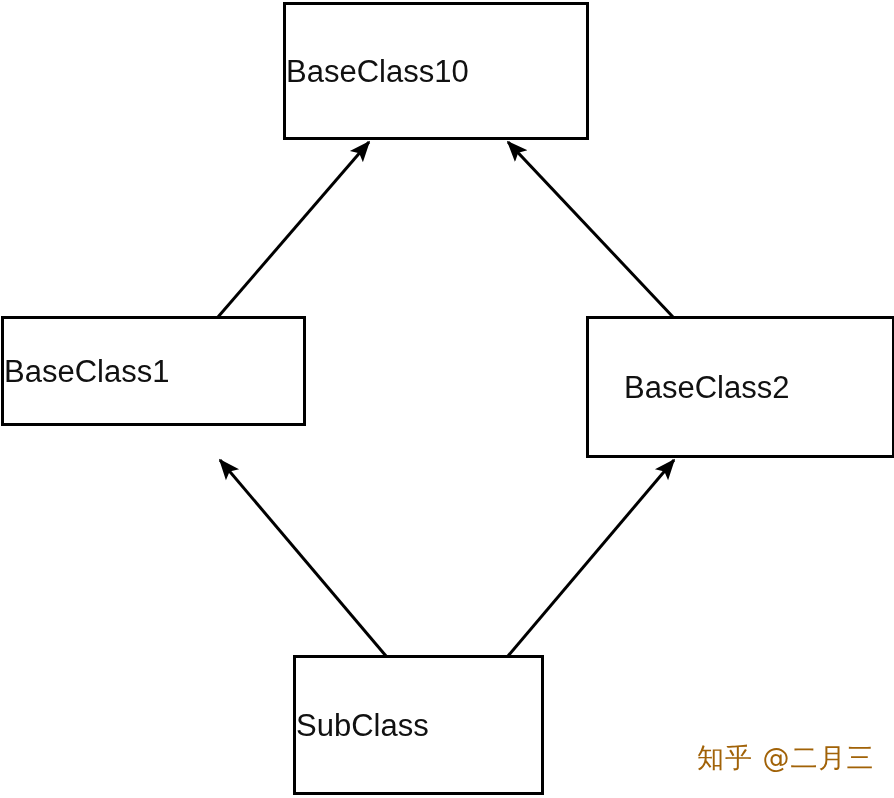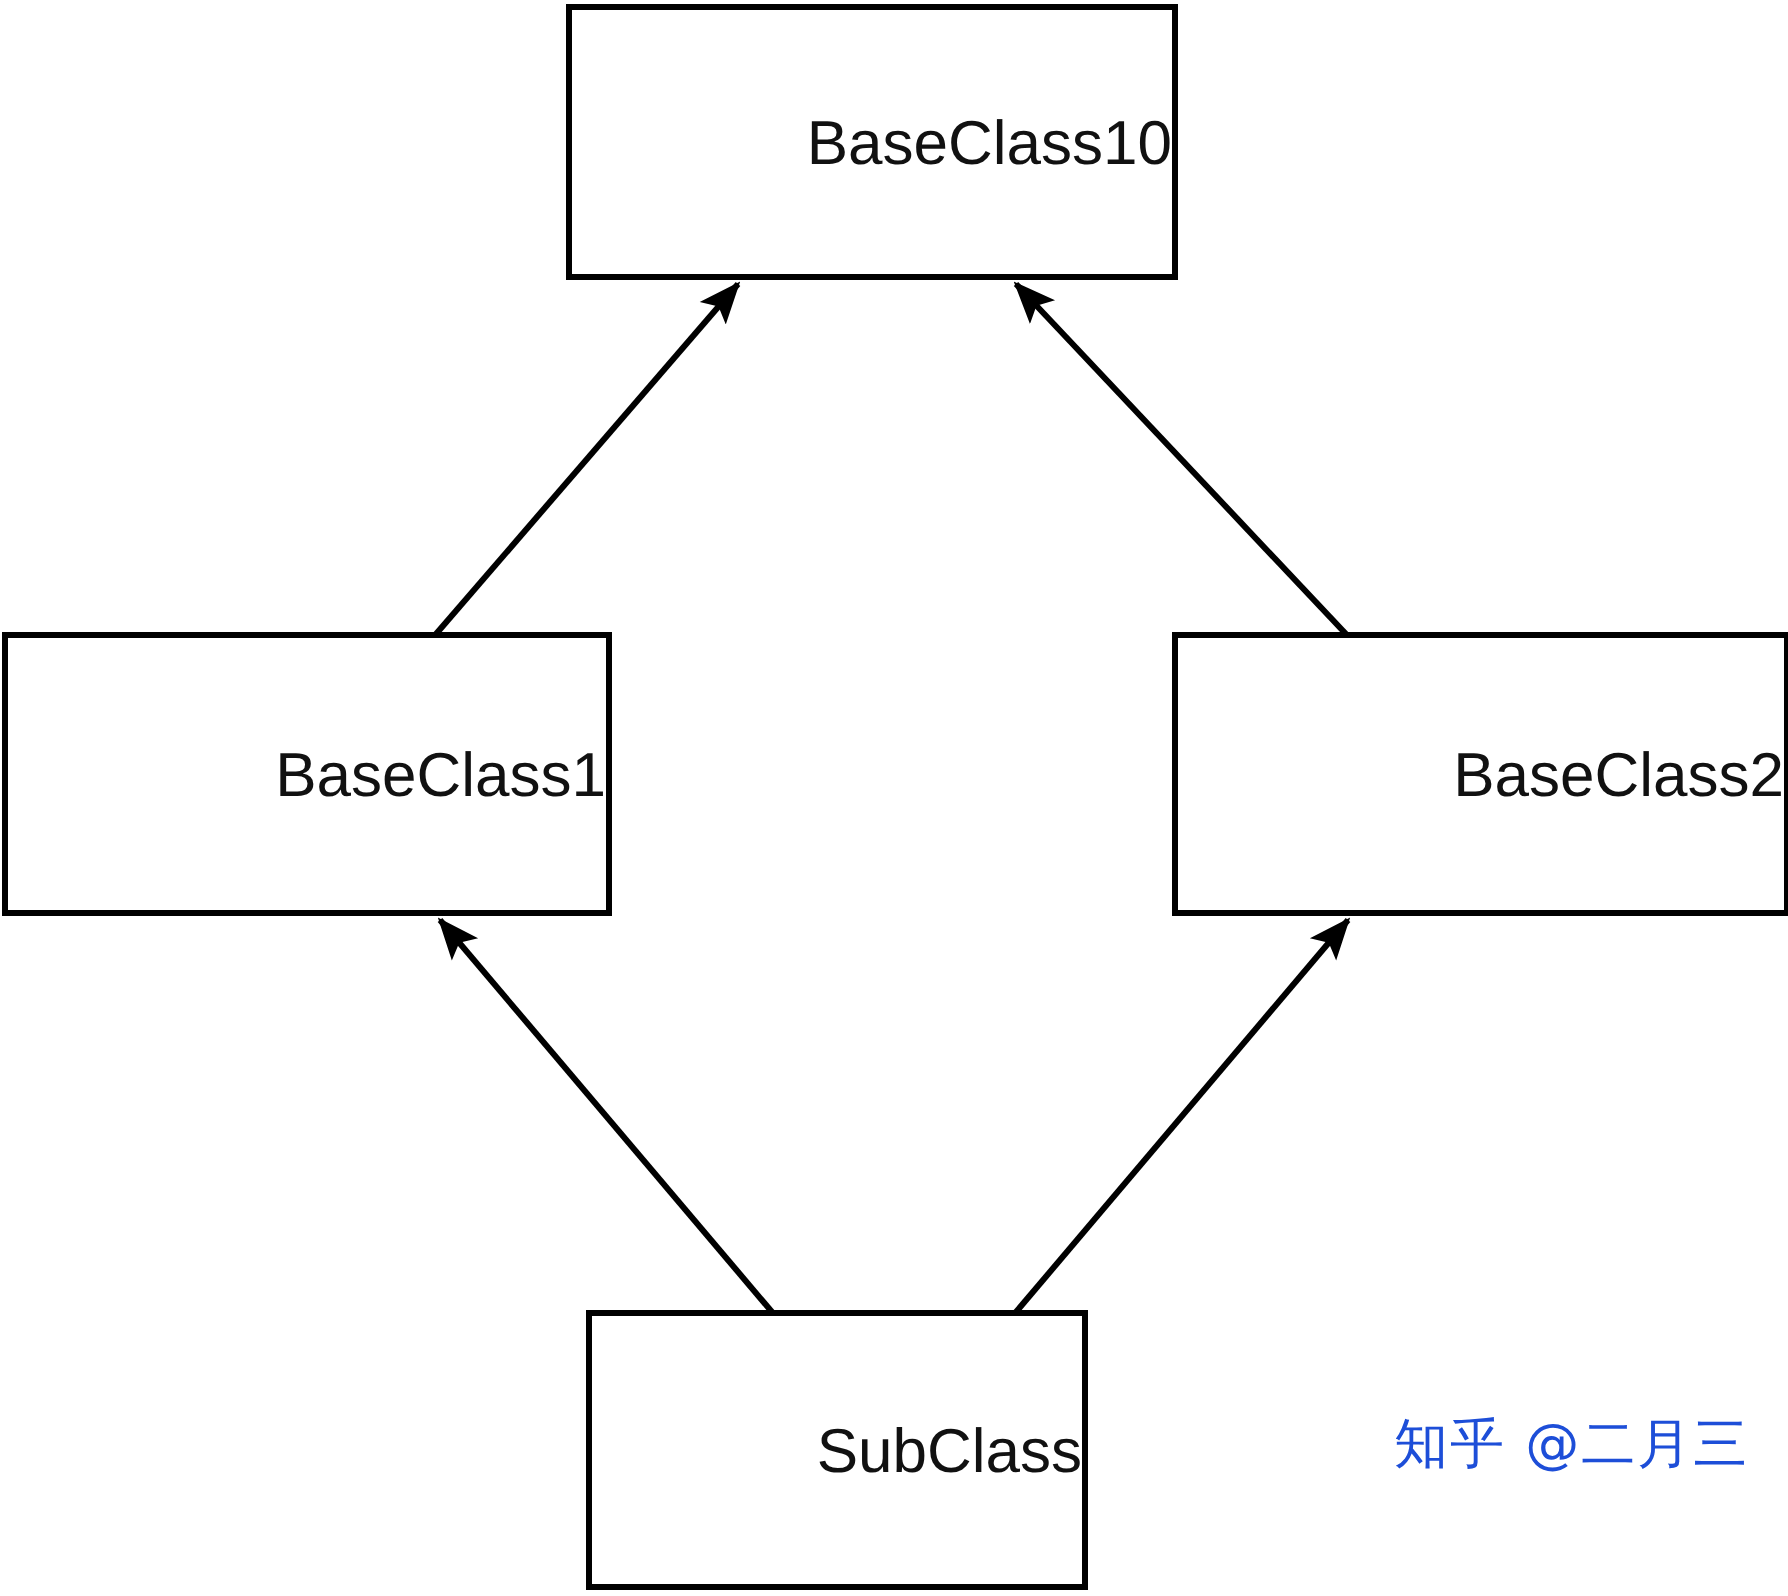--- a/index.html
+++ b/index.html
@@ -25,21 +25,21 @@
     width: 894px;
     height: 798px;
   }
   .node {
     position: absolute;
     box-sizing: border-box;
     background: #ffffff;
     border: 3px solid #000000;
     display: flex;
     align-items: center;
-    justify-content: flex-end;
+    justify-content: flex-start;
     z-index: 2;
   }
   .node-label {
     font-family: "Liberation Sans", "DejaVu Sans", sans-serif;
     font-size: 31px;
     font-weight: 400;
     color: #111111;
     letter-spacing: 0px;
     line-height: 1;
     white-space: nowrap;
@@ -47,42 +47,42 @@
   #node-baseclass10 {
     left: 283px;
     top: 2px;
     width: 306px;
     height: 138px;
   }
   #node-baseclass1 {
     left: 1px;
     top: 316px;
     width: 305px;
-    height: 142px;
+    height: 110px;
   }
   #node-baseclass2 {
     left: 586px;
     top: 316px;
     width: 309px;
     height: 142px;
     padding-left: 35px;
   }
   #node-subclass {
     left: 293px;
     top: 655px;
     width: 251px;
     height: 140px;
   }
   .watermark {
     position: absolute;
     left: 697px;
-    top: 704px;
+    top: 740px;
     font-family: "DejaVu Sans", "Liberation Sans", sans-serif;
     font-size: 27px;
-    color: #1d4ed8;
+    color: #a16207;
     letter-spacing: 1px;
     white-space: nowrap;
     z-index: 3;
     user-select: none;
   }
 </style>
 </head>
 <body>
 
 <div id="canvas">

